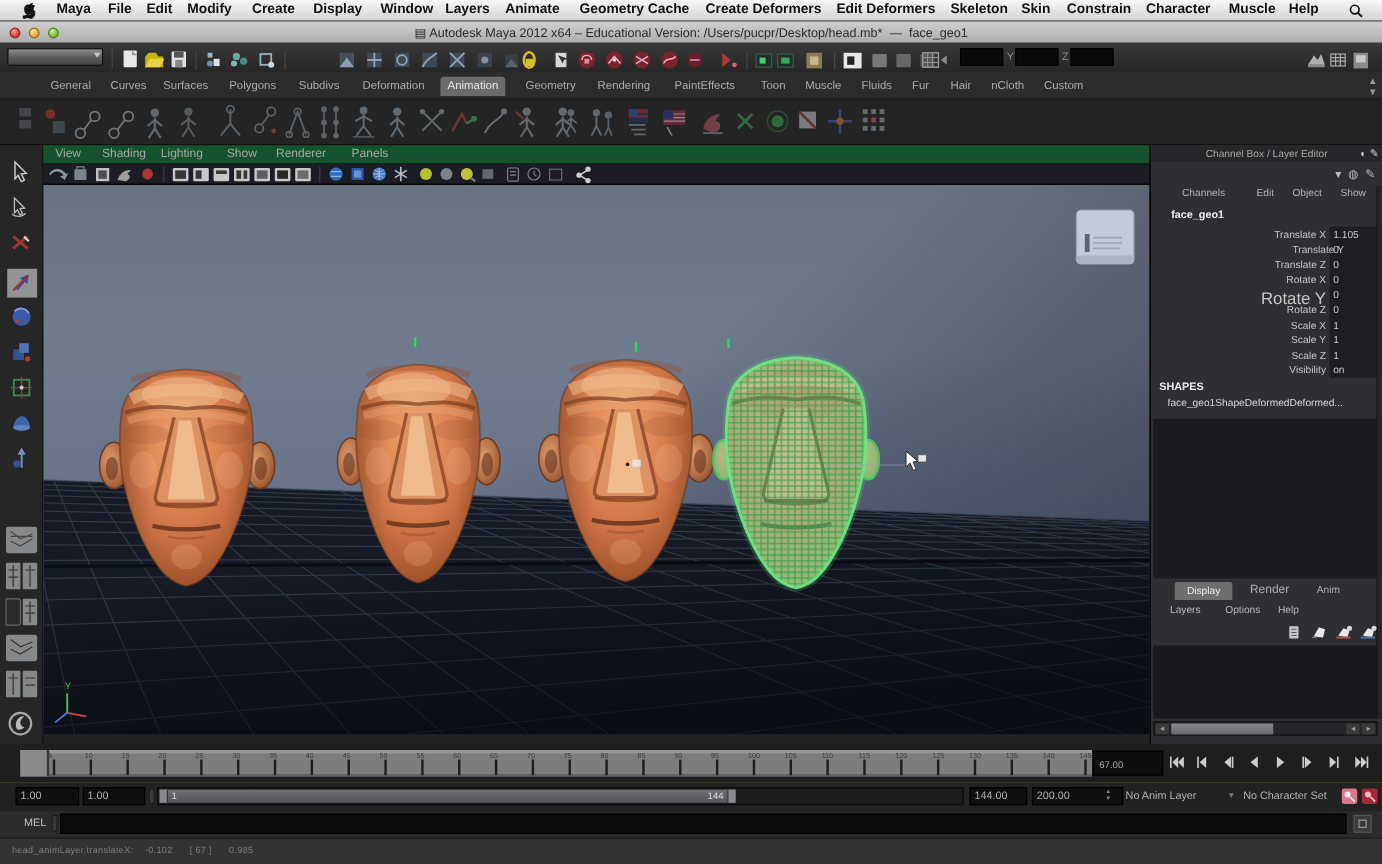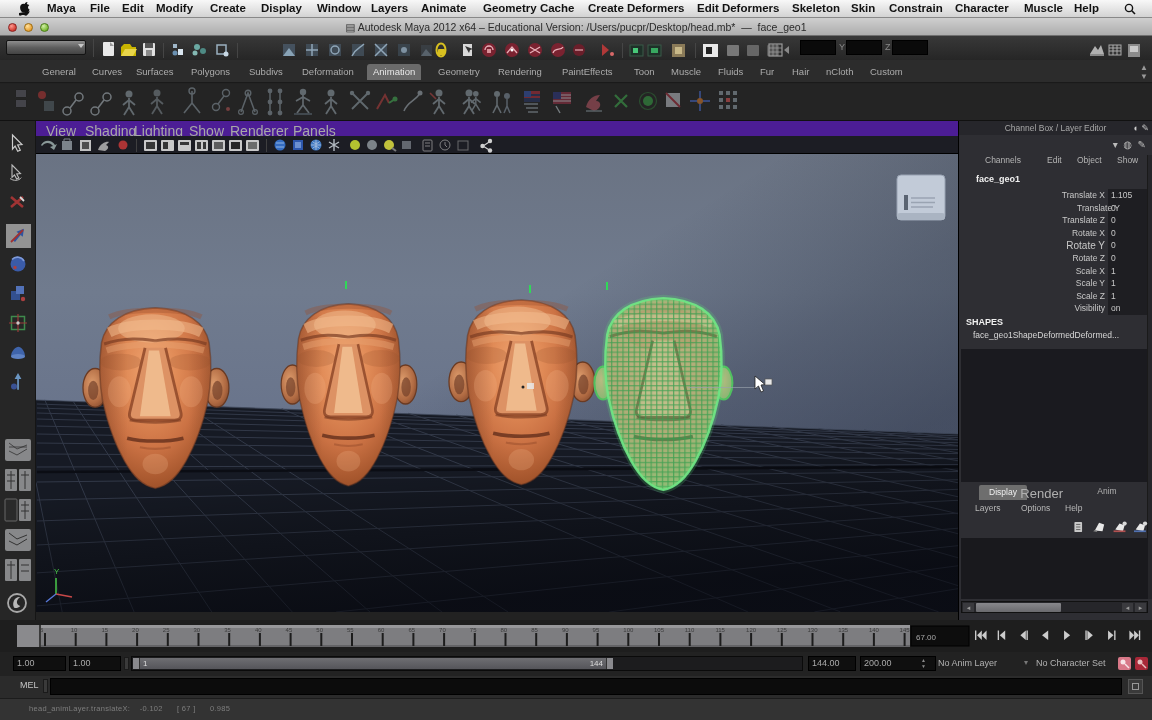--- a/index.html
+++ b/index.html
@@ -13,21 +13,21 @@
 #title{position:absolute;top:2.5px;left:0;width:100%;text-align:center;font-size:10.5px;color:#2a2a2a}
 
 #statusline{left:0;top:36px;width:1152px;height:24px;background:linear-gradient(#383838,#262626)}
 #shelftabs{left:0;top:60px;width:1152px;height:23px;background:#2c2c2c;border-bottom:1px solid #1a1a1a}
 .stab{position:absolute;top:4px;height:16px;line-height:16px;color:#acacac;font-size:9.5px;padding:0 6px;border-radius:3px 3px 0 0}
 .stab.on{background:#6b6b6b;color:#e8e8e8}
 #shelficons{left:0;top:84px;width:1152px;height:37px;background:#242424;border-bottom:1px solid #111}
 
 #toolbox{left:0;top:121px;width:36px;height:499px;background:#262626;border-right:1px solid #151515}
 #vp{left:36px;top:121px;width:922px;height:491px;background:#10131a}
-#vpmenus{position:absolute;left:0;top:0;width:922px;height:15px;background:#4c1d95;color:#a8a8a8;font-size:14px}
+#vpmenus{position:absolute;left:0;top:0;width:922px;height:15px;background:#14532d;color:#a8a8a8;font-size:10px}
 #vpmenus span{position:absolute;top:2px}
 #vptools{position:absolute;left:0;top:15px;width:922px;height:18px;background:#1c1d24;border-bottom:1px solid #000}
 #canvas{position:absolute;left:0;top:33px;width:922px;height:458px;overflow:hidden}
 #rightpanel{left:958px;top:121px;width:194px;height:499px;background:#2e2e33;border-left:1px solid #000}
 
 #row-timeline{left:0;top:620px;width:1152px;height:32px;background:#bef264}
 #row-range{left:0;top:652px;width:1152px;height:24px;background:#222}
 #row-mel{left:0;top:676px;width:1152px;height:22px;background:#2b2b2b}
 #row-help{left:0;top:698px;width:1152px;height:22px;background:#333;border-top:1px solid #1c1c1c}
 .fld{position:absolute;background:#0f0f0f;border:1px solid #000;color:#aaa;font-size:9px;line-height:13px;padding-left:3px}
@@ -700,41 +700,41 @@
  <div id="chanrows" style="position:absolute;left:0;top:68px;width:100%;height:128px">
         <div style="position:absolute;left:149px;top:0;width:41px;height:126px;background:#1e1e22"></div>
 <div style="position:absolute;right:47px;top:1px;color:#c8c8c8;font-size:8.5px">Translate X</div>
 <div style="position:absolute;left:152px;top:1px;color:#c8c8c8;font-size:8.5px">1.105</div>
 <div style="position:absolute;right:32px;top:13.6px;color:#c8c8c8;font-size:8.5px">Translate Y</div>
 <div style="position:absolute;left:152px;top:13.6px;color:#c8c8c8;font-size:8.5px">0</div>
 <div style="position:absolute;right:47px;top:26.2px;color:#c8c8c8;font-size:8.5px">Translate Z</div>
 <div style="position:absolute;left:152px;top:26.2px;color:#c8c8c8;font-size:8.5px">0</div>
 <div style="position:absolute;right:47px;top:38.8px;color:#c8c8c8;font-size:8.5px">Rotate X</div>
 <div style="position:absolute;left:152px;top:38.8px;color:#c8c8c8;font-size:8.5px">0</div>
-<div style="position:absolute;right:47px;top:51.4px;color:#c8c8c8;font-size:10px">Rotate Y</div>
+<div style="position:absolute;right:47px;top:51.4px;color:#c8c8c8;font-size:14px">Rotate Y</div>
 <div style="position:absolute;left:152px;top:51.4px;color:#c8c8c8;font-size:8.5px">0</div>
 <div style="position:absolute;right:47px;top:64.0px;color:#c8c8c8;font-size:8.5px">Rotate Z</div>
 <div style="position:absolute;left:152px;top:64.0px;color:#c8c8c8;font-size:8.5px">0</div>
 <div style="position:absolute;right:47px;top:76.6px;color:#c8c8c8;font-size:8.5px">Scale X</div>
 <div style="position:absolute;left:152px;top:76.6px;color:#c8c8c8;font-size:8.5px">1</div>
 <div style="position:absolute;right:47px;top:89.2px;color:#c8c8c8;font-size:8.5px">Scale Y</div>
 <div style="position:absolute;left:152px;top:89.2px;color:#c8c8c8;font-size:8.5px">1</div>
 <div style="position:absolute;right:47px;top:101.8px;color:#c8c8c8;font-size:8.5px">Scale Z</div>
 <div style="position:absolute;left:152px;top:101.8px;color:#c8c8c8;font-size:8.5px">1</div>
 <div style="position:absolute;right:47px;top:114.4px;color:#c8c8c8;font-size:8.5px">Visibility</div>
 <div style="position:absolute;left:152px;top:114.4px;color:#c8c8c8;font-size:8.5px">on</div>
       </div>
  <div style="position:absolute;left:7px;top:196px;color:#f0f0f0;font-size:9px;font-weight:bold">SHAPES</div>
  <div style="position:absolute;left:14px;top:209px;color:#d8d8d8;font-size:8.5px;width:176px;overflow:hidden;white-space:nowrap">face_geo1ShapeDeformedDeformed...</div>
  <div style="position:absolute;left:2px;top:228px;width:187px;height:133px;background:#1a1a1f"></div>
  <div style="position:absolute;right:0;top:34px;width:5px;height:444px;background:#26262a;border-left:1px solid #1a1a1a"></div>
 
  <div style="position:absolute;left:2px;top:364px;width:190px;height:16px">
   <span style="position:absolute;left:18px;top:0;width:48px;height:15px;background:#6e6e6e;color:#f0f0f0;font-size:8.5px;text-align:center;line-height:15px;border-radius:2px 2px 0 0">Display</span>
-  <span style="position:absolute;left:52px;top:1px;width:50px;color:#b0b0b0;font-size:13px;text-align:right">Render</span>
+  <span style="position:absolute;left:72px;top:1px;width:50px;color:#b0b0b0;font-size:10px;text-align:center">Render</span>
   <span style="position:absolute;left:126px;top:1px;width:40px;color:#b0b0b0;font-size:8.5px;text-align:center">Anim</span>
  </div>
  <div style="position:absolute;left:2px;top:382px;width:190px;height:13px;color:#b8b8b8;font-size:8.5px">
   <span style="position:absolute;left:14px">Layers</span>
         <span style="position:absolute;left:60px">Options</span>
         <span style="position:absolute;left:104px">Help</span>
  </div>
  <svg style="position:absolute;left:112px;top:398px" width="80" height="16" viewBox="0 0 94 18">
   <g>
           <rect x="4" y="3" width="9" height="12" rx="1" fill="#c8c8c8"></rect>
@@ -894,14 +894,14 @@
 </div>
 <div id="row-mel" class="abs">
  <div style="position:absolute;left:20px;top:4px;color:#c4c4c4;font-size:9px">MEL</div>
  <div style="position:absolute;left:43px;top:3px;width:5px;height:14px;background:#3a3a3a;border:1px solid #1a1a1a"></div>
  <div style="position:absolute;left:50px;top:2px;width:1072px;height:17px;background:#0c0c0c;border:1px solid #000"></div>
  <div style="position:absolute;left:1128px;top:3px;width:15px;height:15px;background:#3a3a3a;border:1px solid #555">
         <div style="margin:3px;width:7px;height:7px;border:1px solid #999"></div>
       </div>
 </div>
 <div id="row-help" class="abs">
- <div style="position:absolute;left:29px;top:5px;color:#7e7e7e;font-size:7.5px;letter-spacing:0.3px">head_animLayer.translateX: &nbsp;&nbsp; -0.102 &nbsp;&nbsp;&nbsp;&nbsp; [ 67 ] &nbsp;&nbsp;&nbsp;&nbsp; 0.985</div>
+ <div style="position:absolute;left:10px;top:5px;color:#7e7e7e;font-size:7.5px;letter-spacing:0.3px">head_animLayer.translateX: &nbsp;&nbsp; -0.102 &nbsp;&nbsp;&nbsp;&nbsp; [ 67 ] &nbsp;&nbsp;&nbsp;&nbsp; 0.985</div>
 </div>
 </div>
 </body></html>

